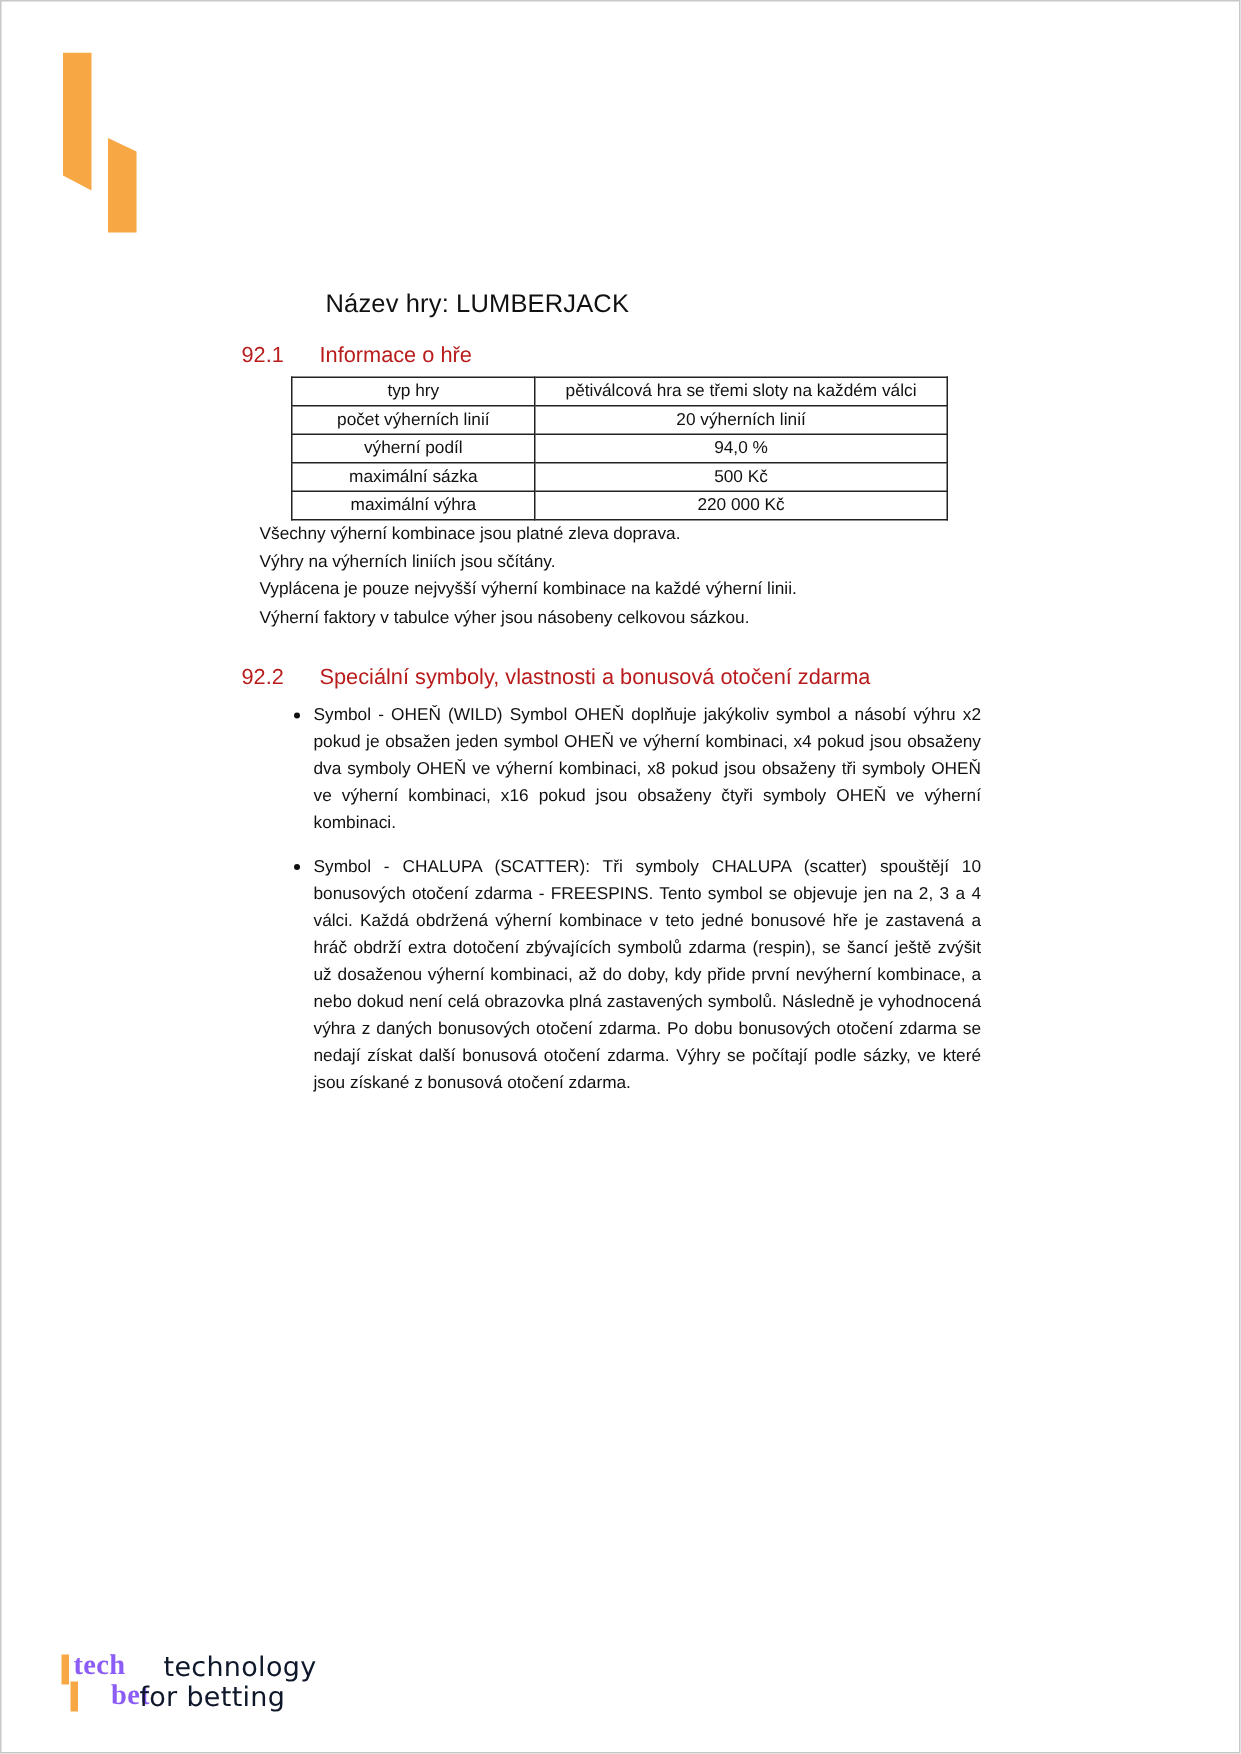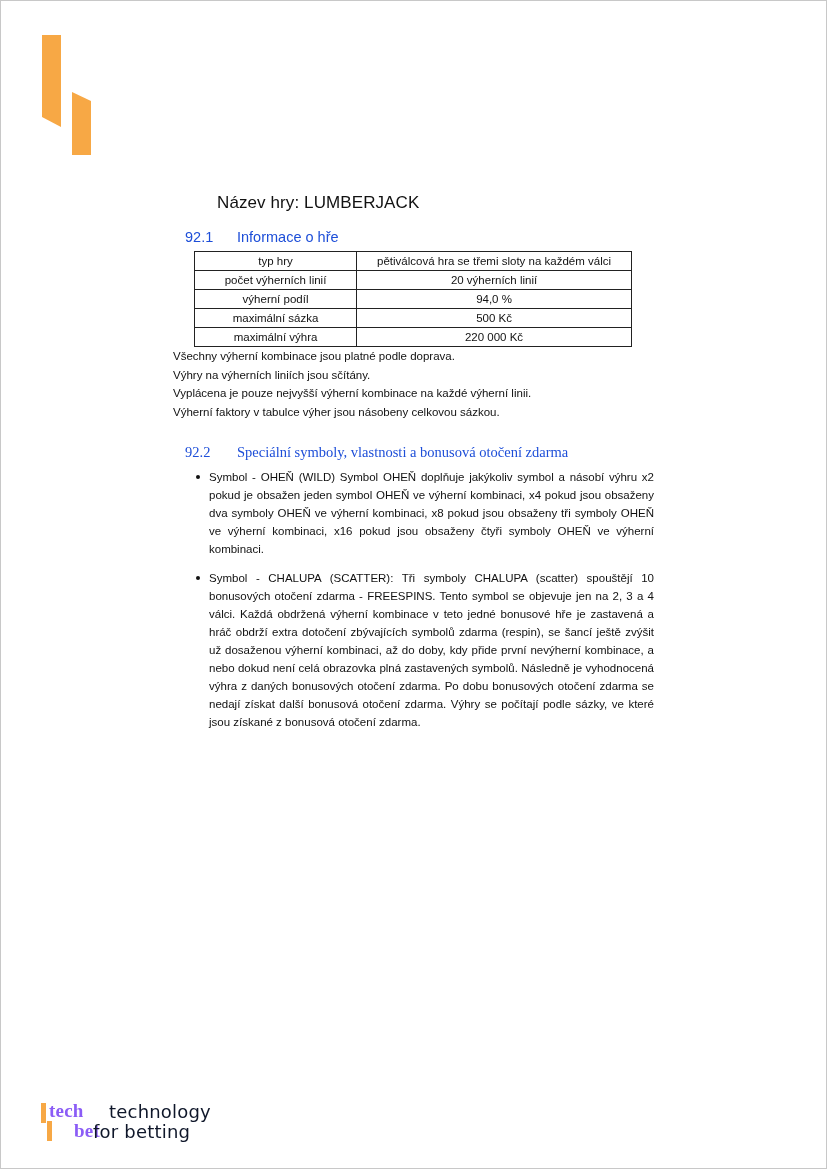--- a/index.html
+++ b/index.html
@@ -7,24 +7,24 @@
   .page {
     position: absolute; left: 0; top: 0; width: 825px; height: 1167px;
     border: 1px solid #c8c8c8; background: #fff;
     font-family: "Liberation Sans", sans-serif; color: #111;
   }
   .logo-top { position: absolute; left: 41px; top: 34px; width: 50px; height: 122px; }
   .title {
     position: absolute; left: 216px; top: 192px; font-size: 17px; color: #111;
     letter-spacing: 0.1px;
   }
-  .h2 { position: absolute; left: 184px; font-size: 14.5px; color: #1d4ed8; }
+  .h2 { position: absolute; left: 160px; font-size: 14.5px; color: #b91c1c; }
   .h2 .num { display: inline-block; width: 52px; }
   .h2-1 { top: 228px; }
-  .h2-2 { top: 443px; font-family: Liberation Serif, serif; }
+  .h2-2 { top: 443px; }
   table.info {
     position: absolute; left: 193px; top: 250px; width: 438px;
     border-collapse: collapse; font-size: 11.5px;
   }
   table.info td {
     border: 1px solid #222; height: 18px; padding: 0 20px; text-align: center;
     line-height: 18px; white-space: nowrap;
   }
   table.info td.k { width: 133px; }
   .notes { position: absolute; left: 172px; top: 346px; font-size: 11.5px; line-height: 18.6px; }
@@ -88,21 +88,21 @@
         <td>500 Kč</td>
       </tr>
       <tr>
         <td class="k">maximální výhra</td>
         <td>220 000 Kč</td>
       </tr>
     </tbody>
   </table>
 
   <div class="notes">
-    <div>Všechny výherní kombinace jsou platné podle doprava.</div>
+    <div>Všechny výherní kombinace jsou platné zleva doprava.</div>
     <div>Výhry na výherních liniích jsou sčítány.</div>
     <div>Vyplácena je pouze nejvyšší výherní kombinace na každé výherní linii.</div>
     <div>Výherní faktory v tabulce výher jsou násobeny celkovou sázkou.</div>
   </div>
 
   <div class="h2 h2-2">
     <span class="num">92.2</span><span>Speciální symboly, vlastnosti a bonusová otočení zdarma</span>
   </div>
 
   <ul class="bullets">

